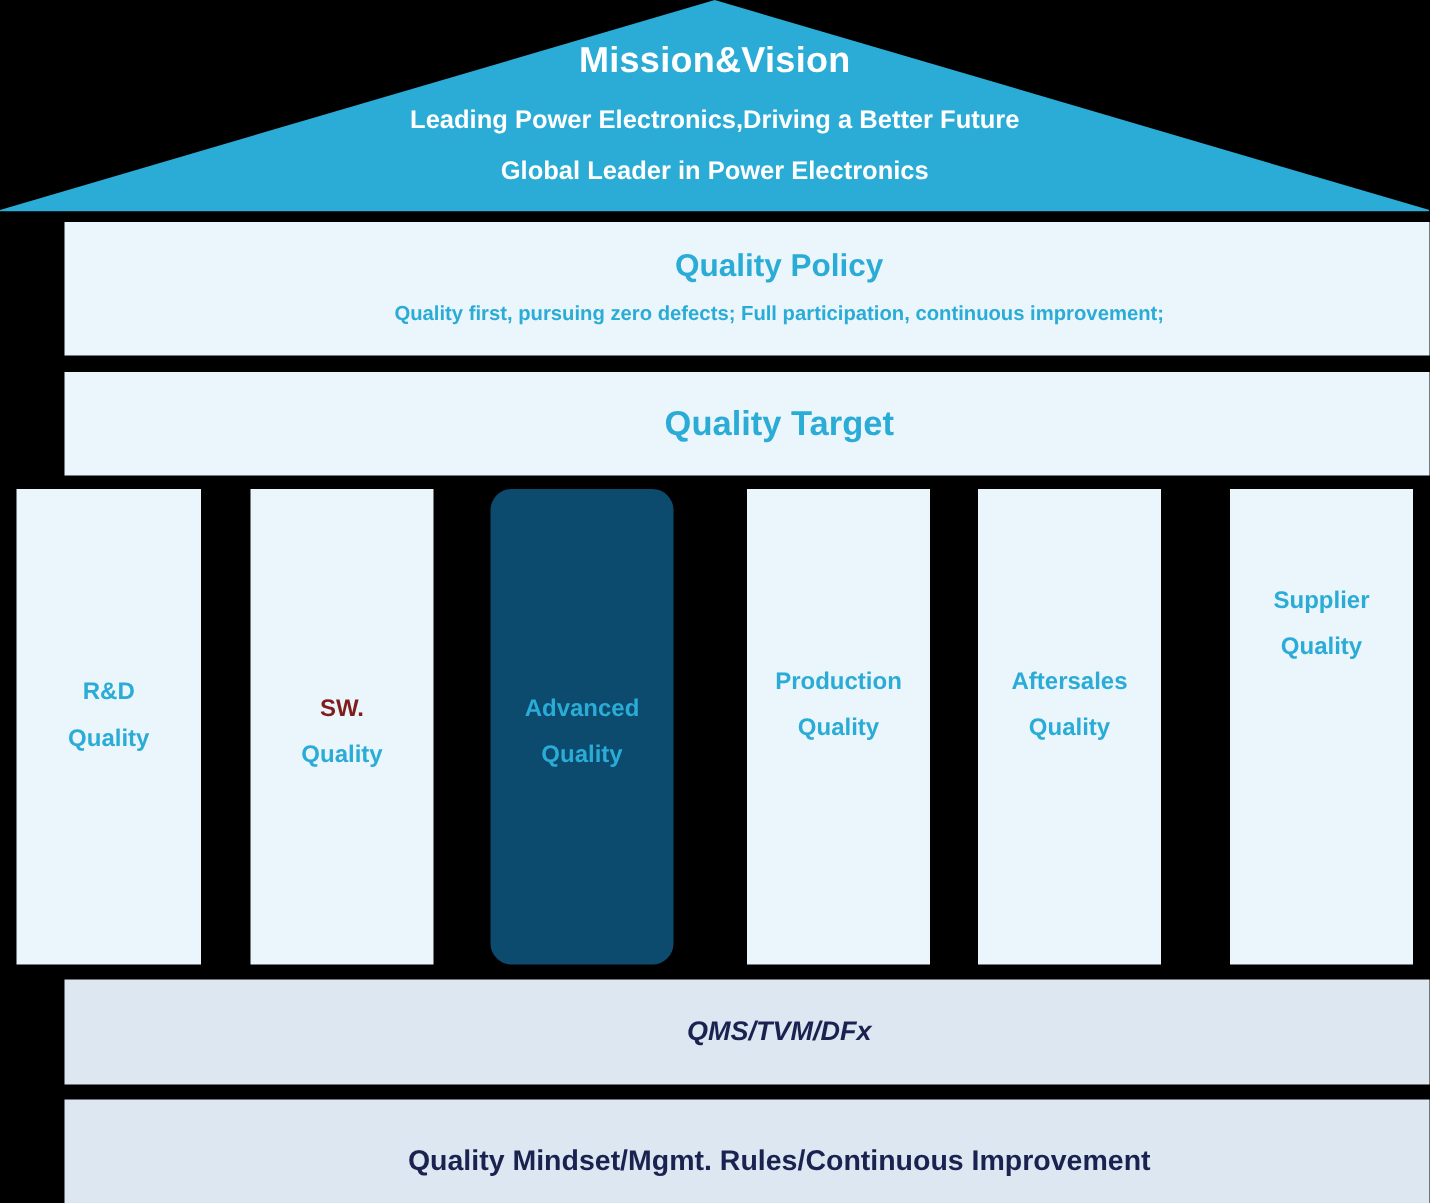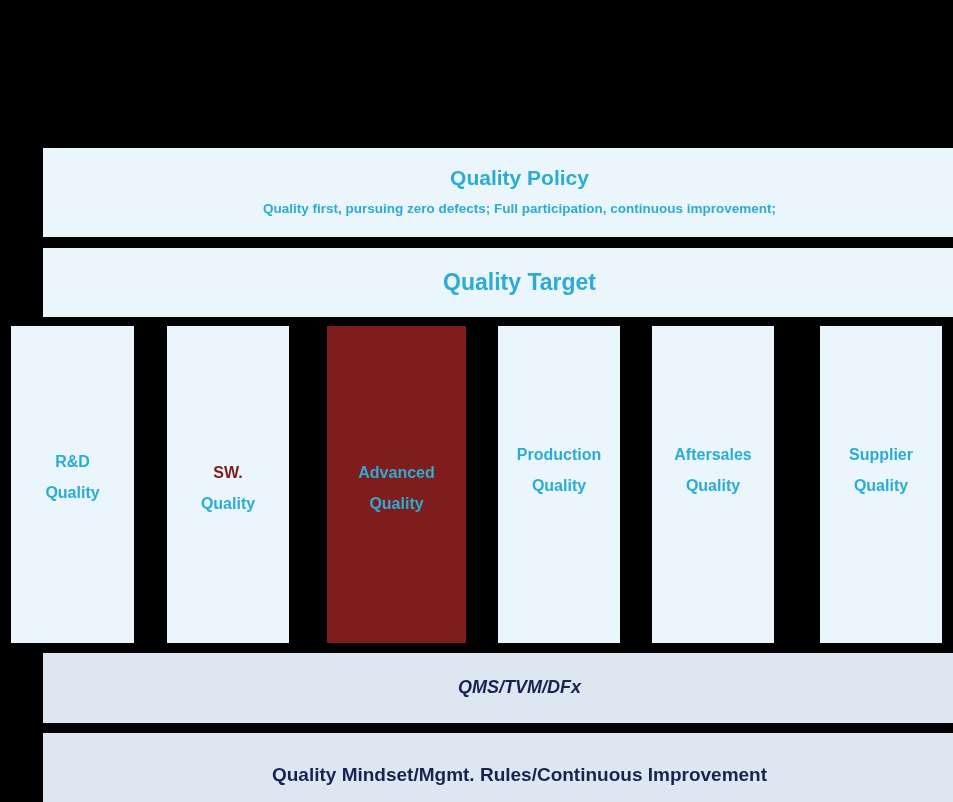--- a/index.html
+++ b/index.html
@@ -158,52 +158,62 @@
     font-size: 19px;
     font-weight: bold;
     line-height: 1.2;
   }
 </style>
 </head>
 <body>
 
 <div id="quality-house" style="background: rgb(0, 0, 0);">
 
+  <div class="roof">
+    <svg width="953" height="141" viewBox="0 0 953 141">
+      <polygon points="476.5,0 953,140 953,141 0,141 0,140" fill="#2AACD6"></polygon>
+    </svg>
+    <div class="roof-text" style="color: rgb(255, 255, 255);">
+      <div class="roof-title">Mission&amp;Vision</div>
+      <div class="roof-line">Leading Power Electronics,Driving a Better Future</div>
+      <div class="roof-line">Global Leader in Power Electronics</div>
+    </div>
+  </div>
 
   <div class="band policy-band" style="background: rgb(235, 245, 252);">
     <div class="policy-title" style="color: rgb(42, 172, 214);">Quality Policy</div>
     <div class="policy-line" style="color: rgb(42, 172, 214);">Quality first, pursuing zero defects; Full participation, continuous improvement;</div>
   </div>
 
   <div class="band target-band" style="background: rgb(235, 245, 252);">
     <div class="target-title" style="color: rgb(42, 172, 214);">Quality Target</div>
   </div>
 
   <div class="pillars">
     <div class="pillar" style="left: 11px; width: 123px; padding-top: 120px; background: rgb(235, 245, 252);">
       <div class="pillar-line" style="color: rgb(42, 172, 214);">R&amp;D</div>
       <div class="pillar-line" style="color: rgb(42, 172, 214);">Quality</div>
     </div>
     <div class="pillar" style="left: 167px; width: 122px; padding-top: 131px; background: rgb(235, 245, 252);">
       <div class="pillar-line" style="color: #7f1d1d;">SW.</div>
       <div class="pillar-line" style="color: rgb(42, 172, 214);">Quality</div>
     </div>
-    <div class="pillar" style="left: 327px; width: 139px; padding-top: 131px; background: #7f1d1d;">
+    <div class="pillar" style="left: 327px; width: 122px; padding-top: 131px; background: #0c4a6e; border-radius: 14px;">
       <div class="pillar-line" style="color: rgb(42, 172, 214);">Advanced</div>
       <div class="pillar-line" style="color: rgb(42, 172, 214);">Quality</div>
     </div>
     <div class="pillar" style="left: 498px; width: 122px; padding-top: 113px; background: rgb(235, 245, 252);">
       <div class="pillar-line" style="color: rgb(42, 172, 214);">Production</div>
       <div class="pillar-line" style="color: rgb(42, 172, 214);">Quality</div>
     </div>
     <div class="pillar" style="left: 652px; width: 122px; padding-top: 113px; background: rgb(235, 245, 252);">
       <div class="pillar-line" style="color: rgb(42, 172, 214);">Aftersales</div>
       <div class="pillar-line" style="color: rgb(42, 172, 214);">Quality</div>
     </div>
-    <div class="pillar" style="left: 820px; width: 122px; padding-top: 113px; background: rgb(235, 245, 252);">
+    <div class="pillar" style="left: 820px; width: 122px; padding-top: 59px; background: rgb(235, 245, 252);">
       <div class="pillar-line" style="color: rgb(42, 172, 214);">Supplier</div>
       <div class="pillar-line" style="color: rgb(42, 172, 214);">Quality</div>
     </div>
   </div>
 
   <div class="band qms-band" style="background: rgb(220, 231, 242);">
     <div class="qms-title" style="color: rgb(27, 34, 80);">QMS/TVM/DFx</div>
   </div>
 
   <div class="band base-band" style="background: rgb(220, 231, 242);">

